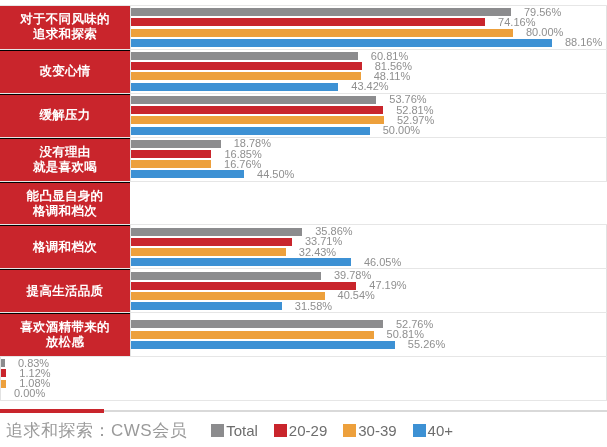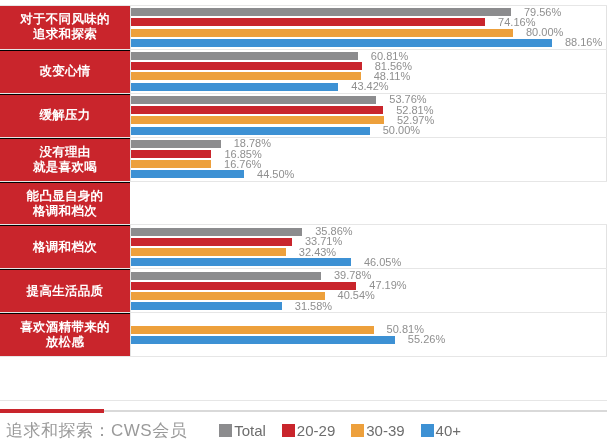--- a/index.html
+++ b/index.html
@@ -126,21 +126,21 @@
   .source-text {
     font-size: 17px;
     color: #9a9a9a;
     padding-left: 6px;
     white-space: nowrap;
     letter-spacing: 0.5px;
   }
   .legend {
     display: flex;
     align-items: center;
-    margin-left: 32px;
+    margin-left: 24px;
   }
   .legend-item {
     display: flex;
     align-items: center;
     margin-right: 16px;
   }
   .legend-swatch {
     width: 13px;
     height: 13px;
     margin-right: 2px;
@@ -284,30 +284,52 @@
           <div class="bar-line">
             <div class="bar" style="background: rgb(61, 145, 212); width: 150.794px;"></div>
             <span class="bar-value">31.58%</span>
           </div>
         </div>
       </div>
       <div class="cat-row">
         <div class="cat-label">喜欢酒精带来的<br>放松感</div>
         <div class="bars-cell">
           <div class="bar-line">
+            <div class="bar" style="background: rgb(140, 140, 142); width: 251.929px;"></div>
+            <span class="bar-value">52.76%</span>
+          </div>
+          <div class="bar-line">
             <div class="bar" style="background: rgb(237, 160, 60); width: 242.618px;"></div>
             <span class="bar-value">50.81%</span>
           </div>
           <div class="bar-line">
             <div class="bar" style="background: rgb(61, 145, 212); width: 263.866px;"></div>
             <span class="bar-value">55.26%</span>
           </div>
         </div>
       </div>
       <div class="cat-row">
+        <div class="bars-cell">
+          <div class="bar-line">
+            <div class="bar" style="background: rgb(140, 140, 142); width: 3.96325px;"></div>
+            <span class="bar-value">0.83%</span>
+          </div>
+          <div class="bar-line">
+            <div class="bar" style="background: rgb(201, 37, 44); width: 5.348px;"></div>
+            <span class="bar-value">1.12%</span>
+          </div>
+          <div class="bar-line">
+            <div class="bar" style="background: rgb(237, 160, 60); width: 5.157px;"></div>
+            <span class="bar-value">1.08%</span>
+          </div>
+          <div class="bar-line">
+            <div class="bar" style="background: rgb(61, 145, 212); width: 0px;"></div>
+            <span class="bar-value">0.00%</span>
+          </div>
+        </div>
       </div>
     </div>
 
   <div class="footer-rule">
     <div class="rule-red"></div>
     <div class="rule-gray"></div>
   </div>
 
   <div class="footer">
     <div class="source-text">追求和探索：CWS会员</div>

